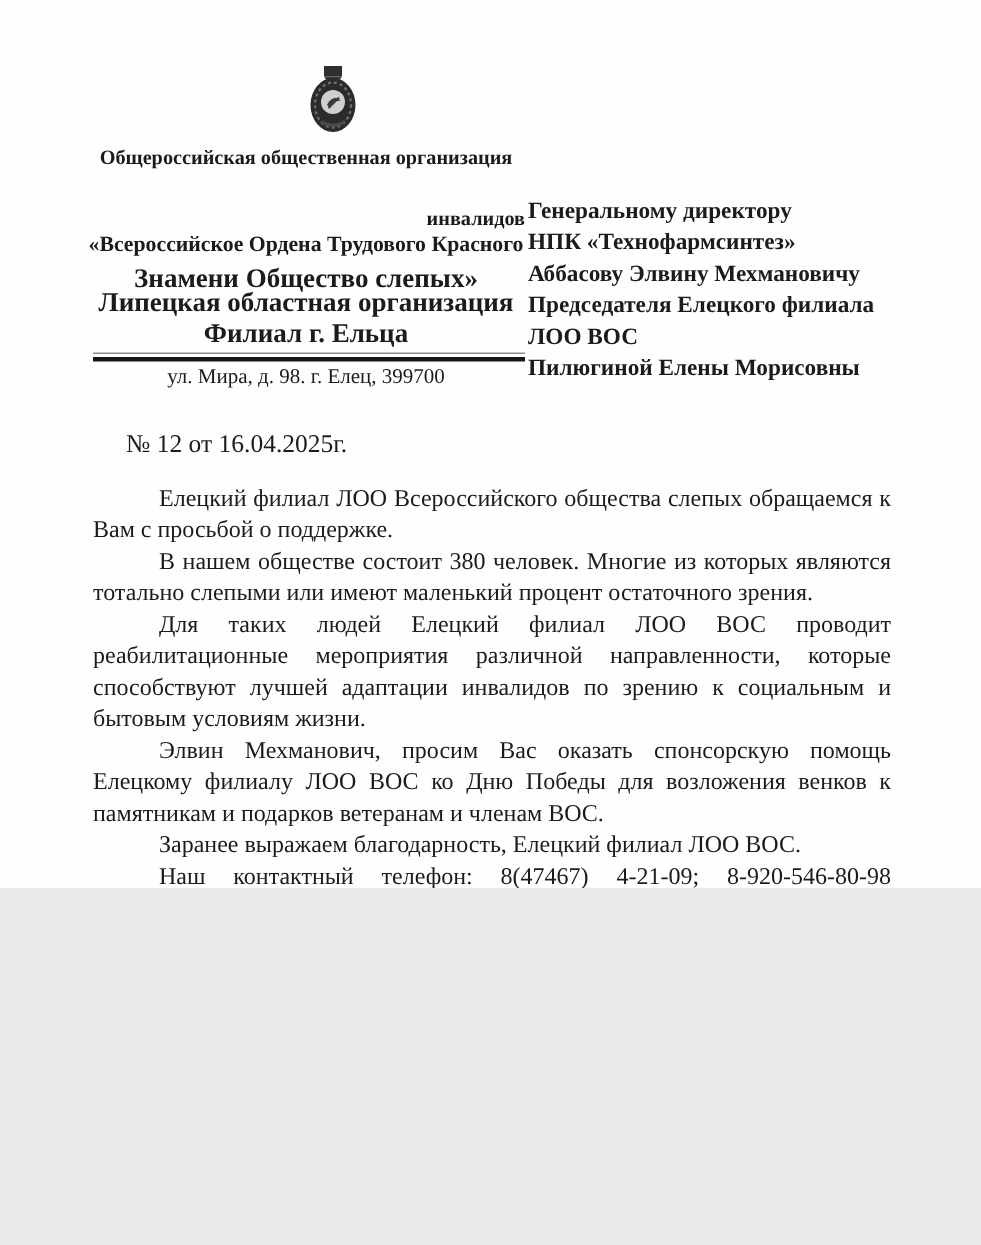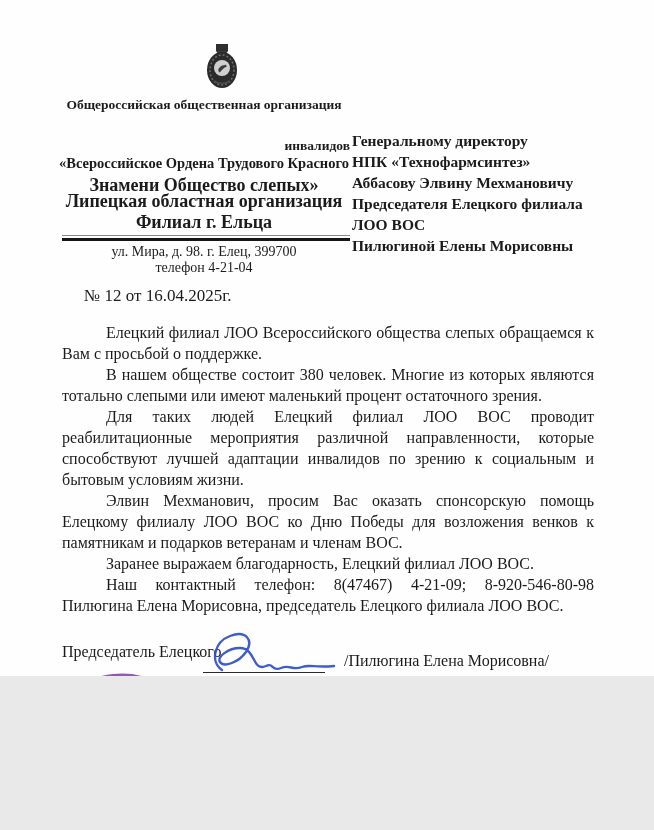--- a/index.html
+++ b/index.html
@@ -1,18 +1,18 @@
 <!DOCTYPE html>
 <html><head>
 <meta charset="utf-8">
 <style>
   html,body{margin:0;padding:0;background:#e9e9e9;}
   .page{
     position:relative;
-    width:654px;height:676px;
+    width:654px;height:592px;
     margin:0 auto;
     background:#fefefe;
     font-family:"Liberation Serif","DejaVu Serif",serif;
     color:#1b1b1b;
     overflow:hidden;
   }
   .abs{position:absolute;}
   
   .lh-left{left:58px;width:292px;text-align:center;}
   .lh1{top:97px;font-size:13.5px;font-weight:bold;}
@@ -58,21 +58,20 @@
   <div class="abs lh-left lh1">Общероссийская общественная организация</div>
   <div class="abs lh-left lh2">инвалидов</div>
   <div class="abs lh-left lh3">«Всероссийское Ордена Трудового Красного</div>
   <div class="abs lh-left lh4">Знамени Общество слепых»</div>
   <div class="abs lh-left lh5">Липецкая областная организация</div>
   <div class="abs lh-left lh6">Филиал г. Ельца</div>
 
   <div class="abs rule"></div>
 
   <div class="abs lh-left addr1">ул. Мира, д. 98. г. Елец, 399700</div>
-  <div class="abs lh-left addr2">телефон 4-21-04</div>
 
   <div class="abs recipient">
     <div>Генеральному директору</div>
     <div>НПК «Технофармсинтез»</div>
     <div>Аббасову Элвину Мехмановичу</div>
     <div>Председателя Елецкого филиала</div>
     <div>ЛОО ВОС</div>
     <div>Пилюгиной Елены Морисовны</div>
   </div>
 

